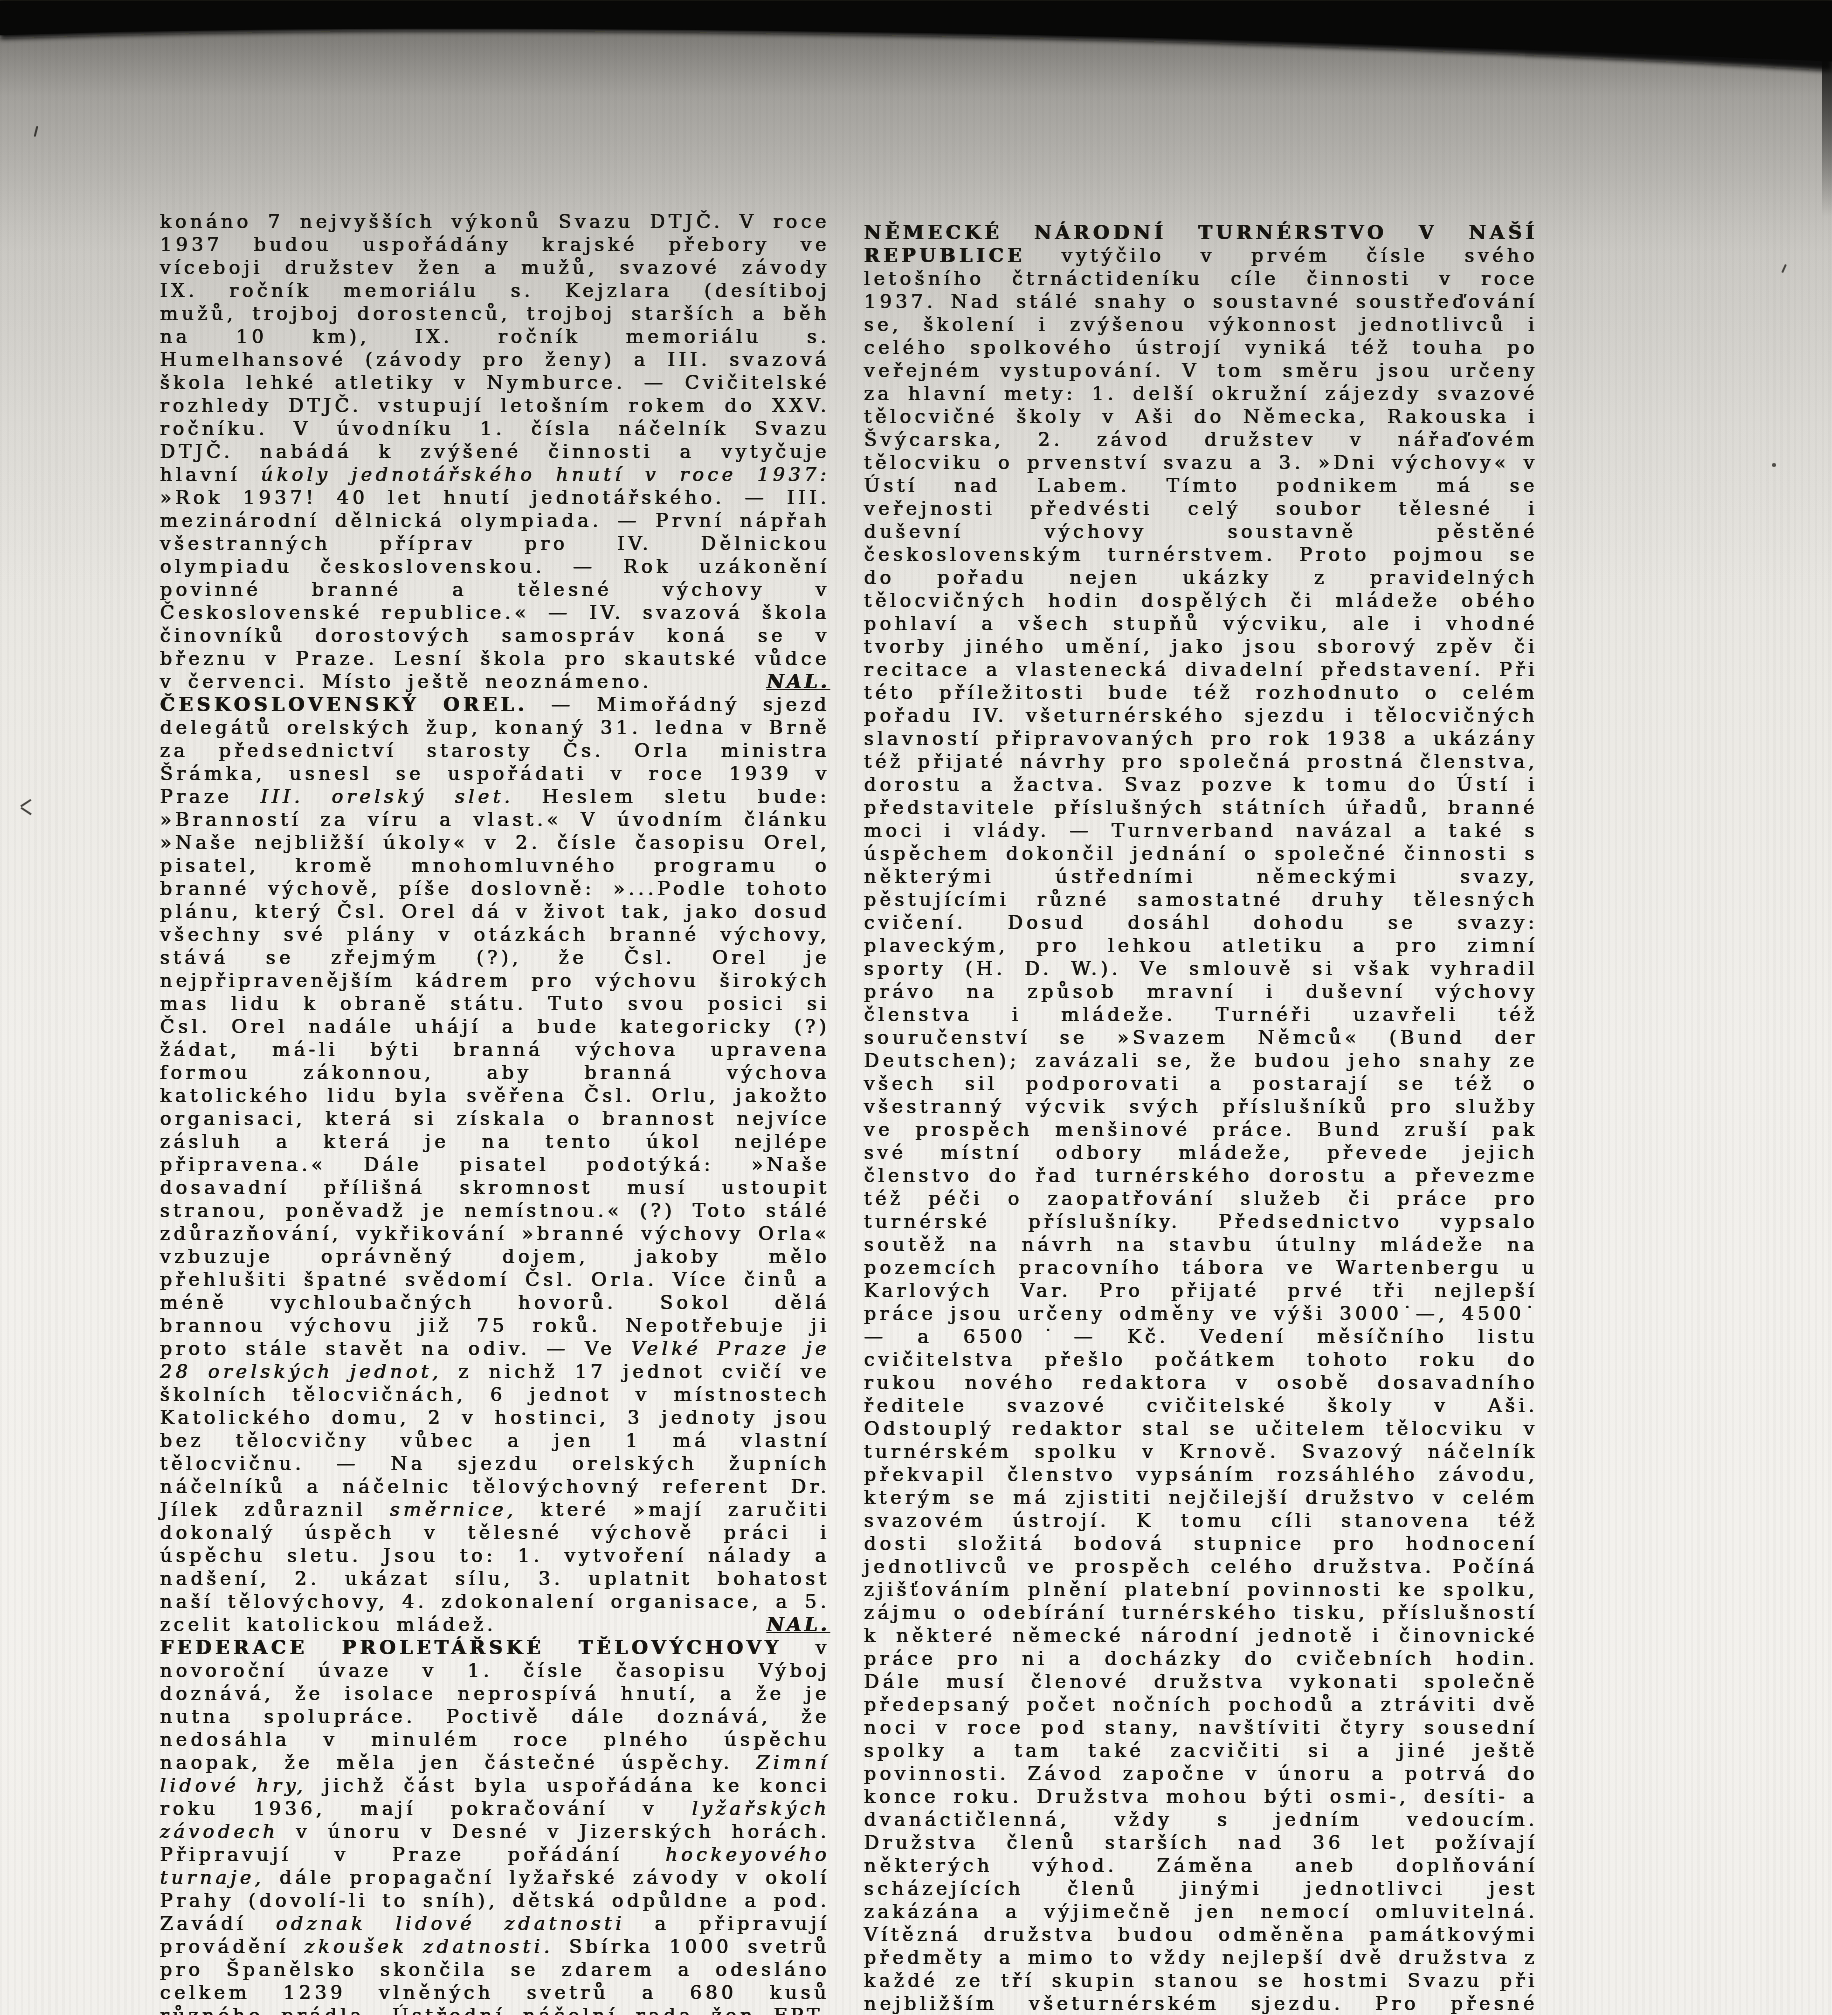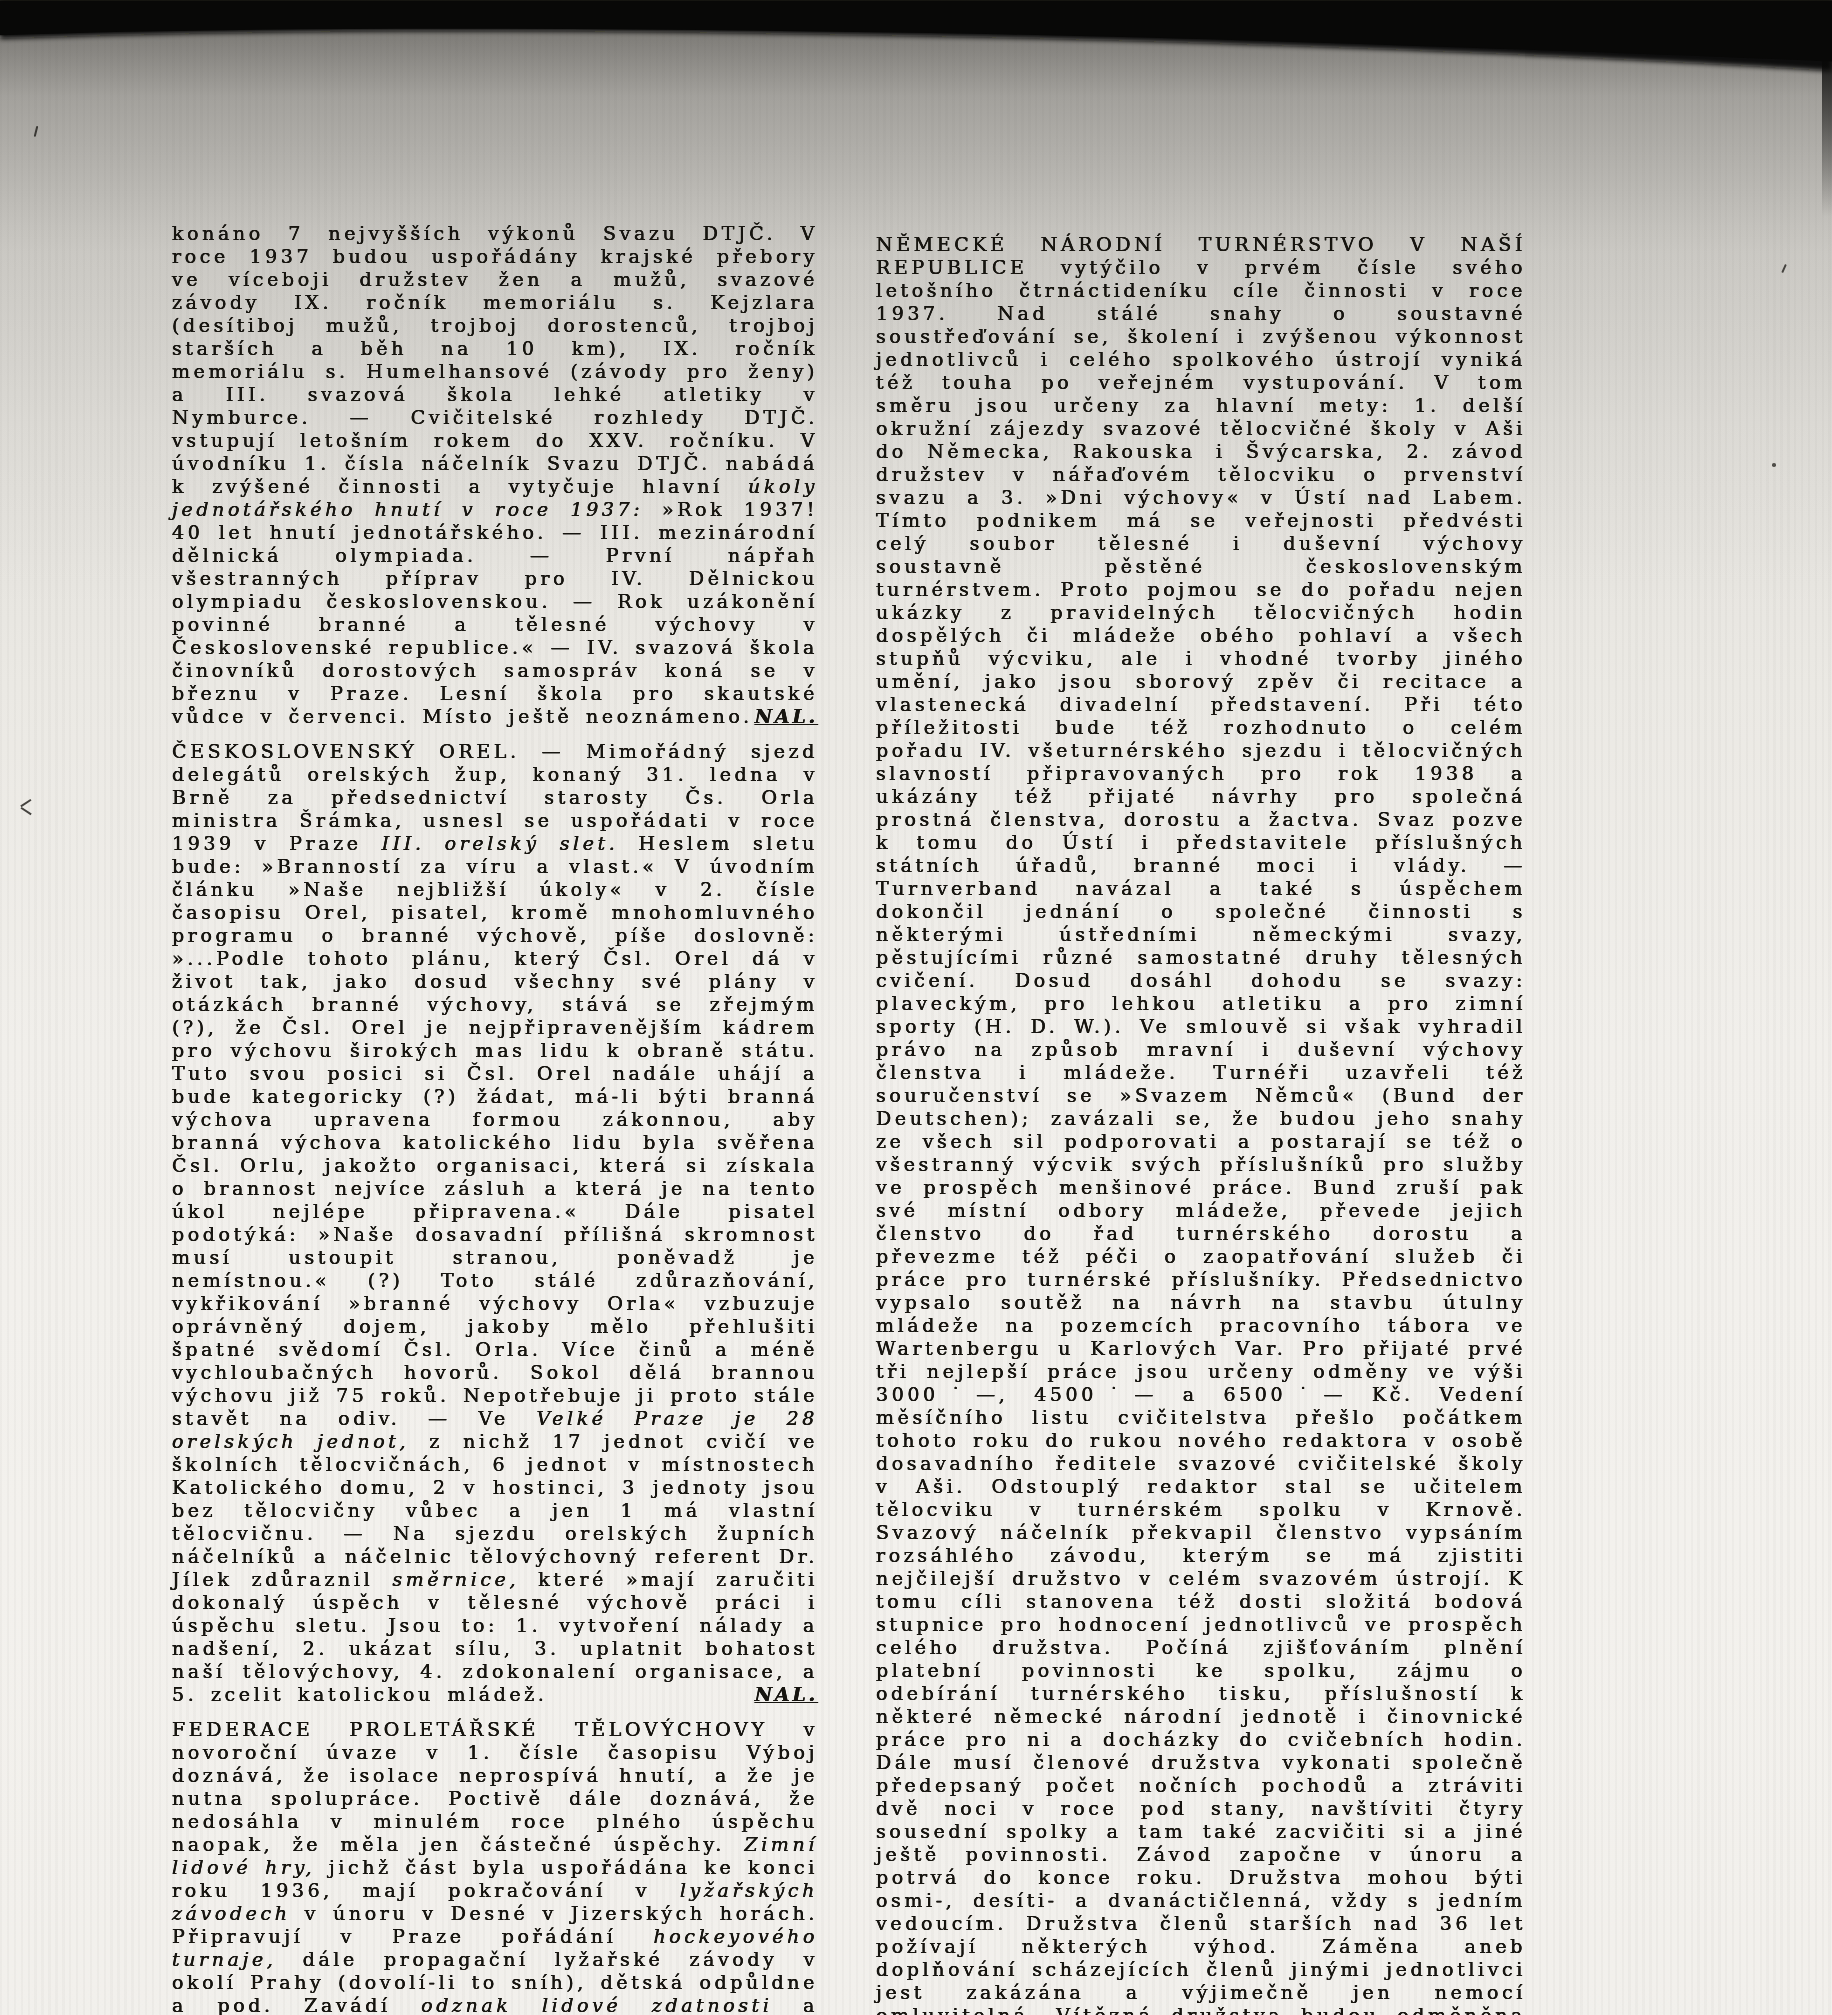--- a/index.html
+++ b/index.html
@@ -41,22 +41,22 @@
     text-align: justify;
     font-size: 19px;
     line-height: 23px;
     letter-spacing: 3.6px;
     word-spacing: 4px;
     hyphens: none;
     text-shadow: 0.2px 0 currentColor, -0.2px 0 currentColor;
   }
   .col-left  { left: 160px;  top: 210px; width: 670px; }
   .col-right { left: 864px; top: 221px; width: 674px; }
-  .column p { margin: 12px; }
-  .b { font-weight: normal; }
+  .column p { margin: 0; }
+  .b { font-weight: bold; }
   .i { font-style: italic; }
   .sig { float: right; font-style: italic; font-weight: bold; letter-spacing: 2.8px; text-decoration: underline; }
 </style>
 </head>
 <body>
 
 <div class="page">
 
   <div class="top-shade"></div>
 

